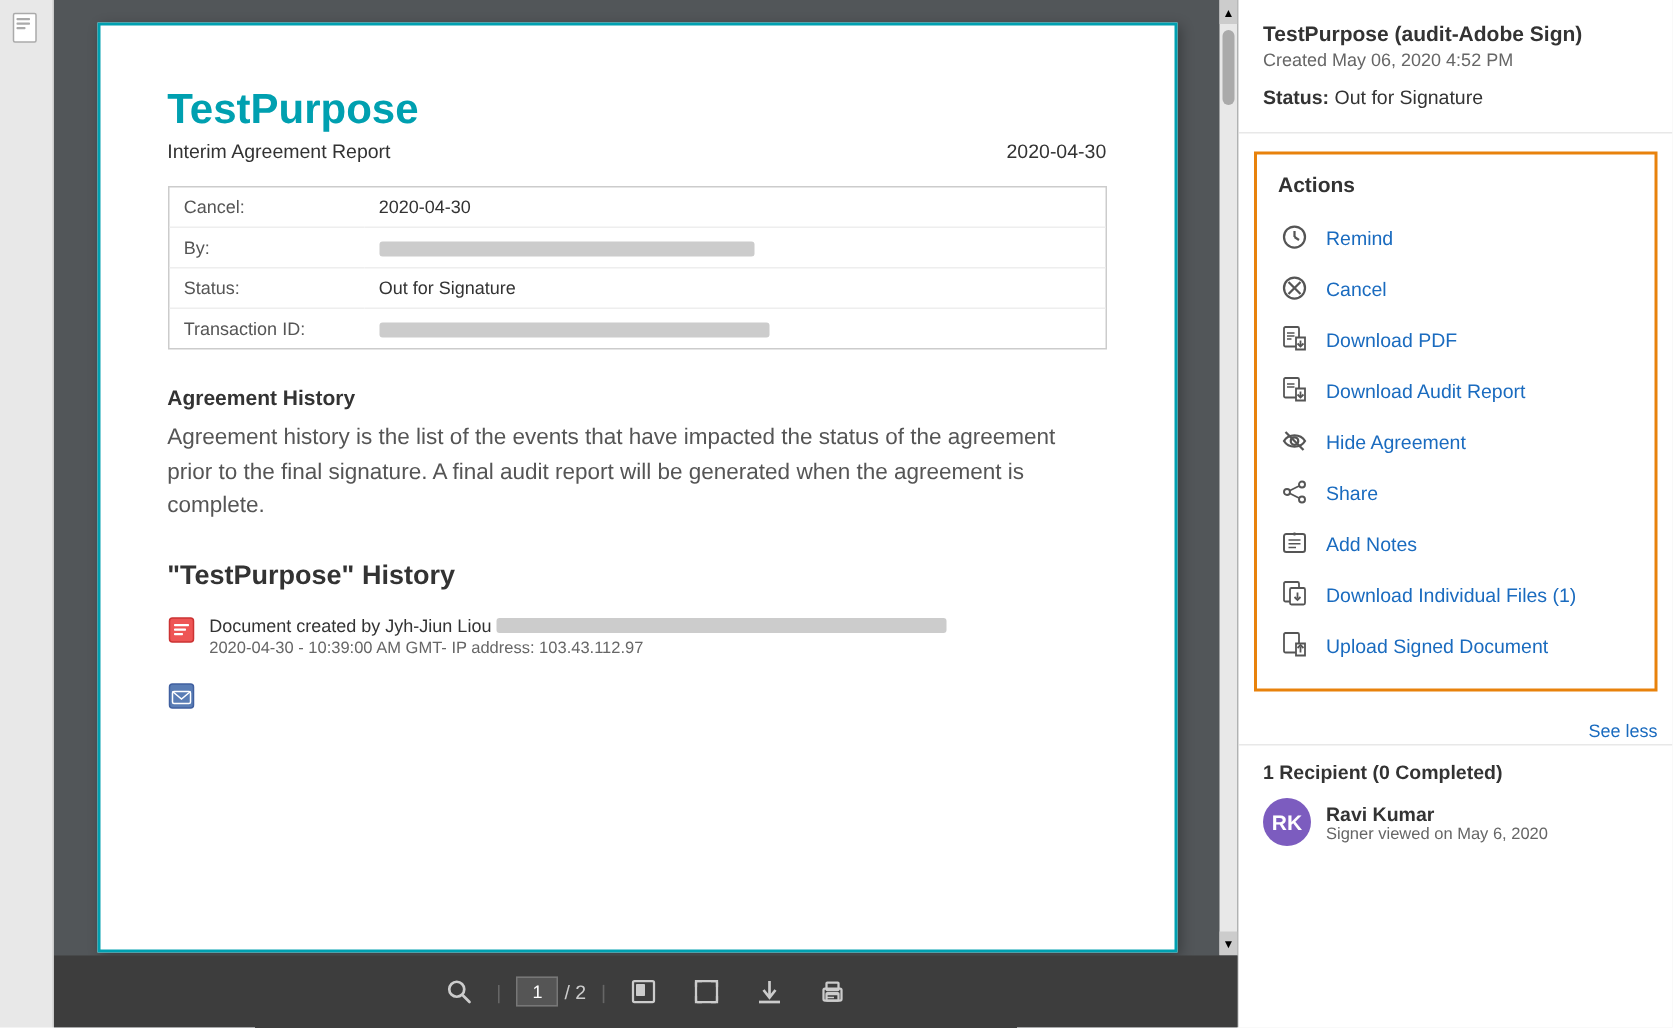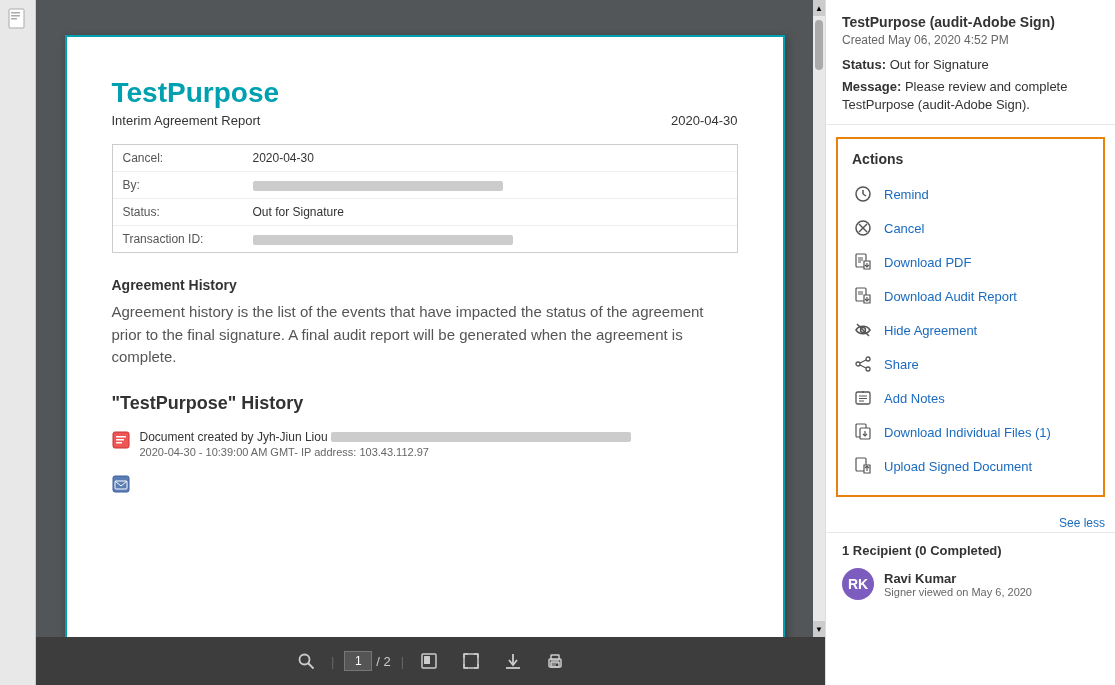--- a/index.html
+++ b/index.html
@@ -25,21 +25,20 @@
     }
 
     .doc-page {
       background: white;
       border: 2px solid #00a0b0;
       width: 720px;
       min-height: 620px;
       padding: 40px 45px;
       position: relative;
       box-shadow: 2px 2px 8px rgba(0,0,0,0.3);
-      margin-top: 20px;
     }
 
     .doc-title {
       color: #00a0b0;
       font-size: 28px;
       font-weight: bold;
       margin-bottom: 4px;
     }
 
     .doc-subtitle-row {
@@ -474,24 +473,20 @@
 
 <div class="right-panel">
 
   <div class="agreement-header">
     <div class="agreement-name">TestPurpose (audit-Adobe Sign)</div>
     <div class="agreement-created">Created May 06, 2020 4:52 PM</div>
     <div class="agreement-status-row">
       <span class="label">Status:</span>
       <span>Out for Signature</span>
     </div>
-    <div class="agreement-message-row">
-      <span class="label">Message:</span>
-      <span>Please review and complete TestPurpose (audit-Adobe Sign).</span>
-    </div>
   </div>
 
   <div class="actions-section">
     <div class="actions-title">Actions</div>
 
     <div id="actions-list">
         <div class="action-item">
           <div class="action-icon">
             <svg width="18" height="18" viewBox="0 0 18 18">
               <circle cx="9" cy="9" r="7" fill="none" stroke="#555" stroke-width="1.5"></circle>

